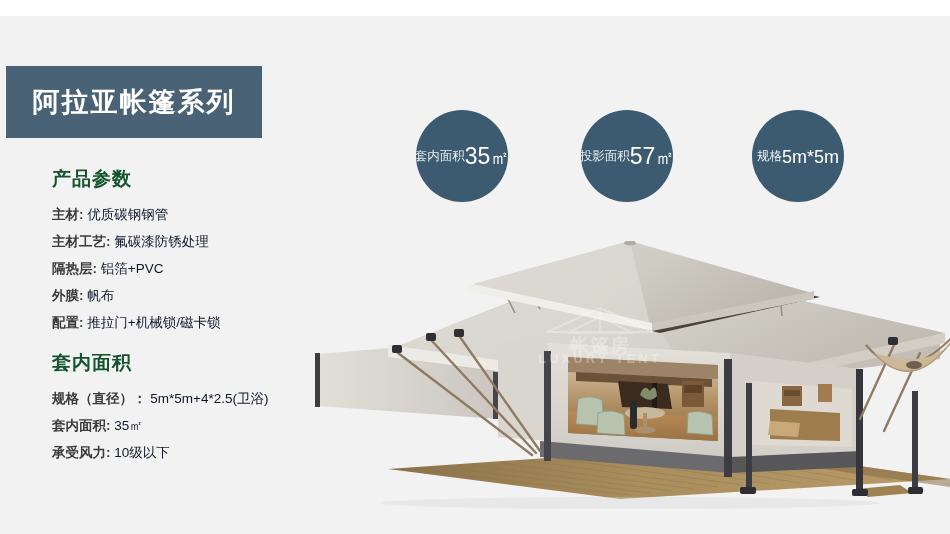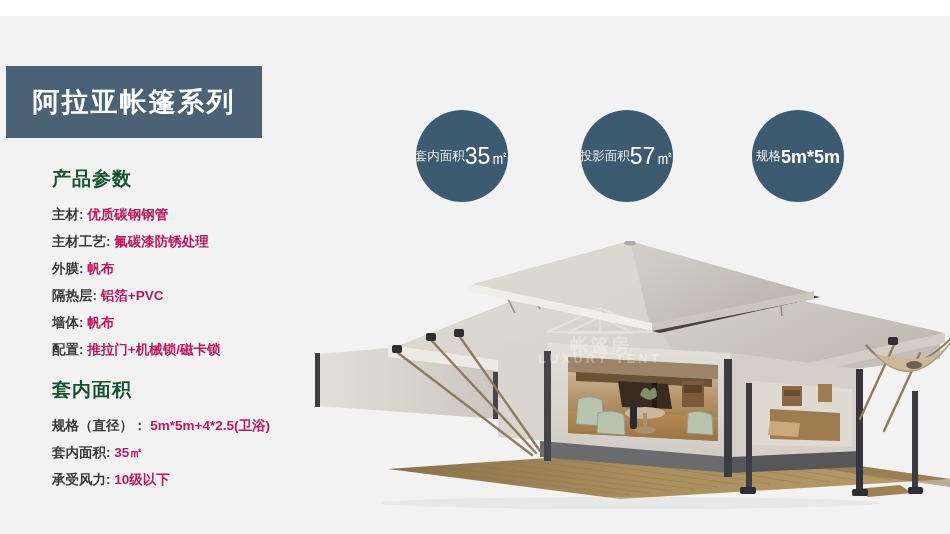--- a/index.html
+++ b/index.html
@@ -58,22 +58,22 @@
   .spec-row {
     font-size: 13.5px;
     line-height: 27px;
     white-space: nowrap;
   }
   .spec-label {
     color: #3a3a3a;
     font-weight: bold;
   }
   .spec-value {
-    color: #be185d;
-    font-weight: bold;
+    color: #0f172a;
+    font-weight: normal;
   }
   .group-gap { height: 14px; }
 
   
   .stat-circle {
     position: absolute;
     width: 92px;
     height: 92px;
     border-radius: 50%;
     background: #3d5b70;
@@ -89,21 +89,21 @@
     line-height: 15px;
     white-space: nowrap;
   }
   .stat-circle .stat-value {
     color: #ffffff;
     font-size: 23px;
     line-height: 28px;
     margin-top: 2px;
     white-space: nowrap;
   }
-  .stat-circle .stat-value.small { font-size: 18px; font-weight: bold; }
+  .stat-circle .stat-value.small { font-size: 18px; }
   .stat-circle .unit-sq { font-size: 0.82em; }
   #circle-0 { left: 416px; top: 94px; }
   #circle-1 { left: 581px; top: 94px; }
   #circle-2 { left: 752px; top: 94px; }
 
   
   #tent-illustration {
     position: absolute;
     left: 300px;
     top: 225px;
@@ -173,29 +173,25 @@
 
     <div class="spec-row">
       <span class="spec-label">主材:</span>
       <span class="spec-value">优质碳钢钢管</span>
     </div>
     <div class="spec-row">
       <span class="spec-label">主材工艺:</span>
       <span class="spec-value">氟碳漆防锈处理</span>
     </div>
     <div class="spec-row">
-      <span class="spec-label">外膜:</span>
-      <span class="spec-value">帆布</span>
-    </div>
-    <div class="spec-row">
       <span class="spec-label">隔热层:</span>
       <span class="spec-value">铝箔+PVC</span>
     </div>
     <div class="spec-row">
-      <span class="spec-label">墙体:</span>
+      <span class="spec-label">外膜:</span>
       <span class="spec-value">帆布</span>
     </div>
     <div class="spec-row">
       <span class="spec-label">配置:</span>
       <span class="spec-value">推拉门+机械锁/磁卡锁</span>
     </div>
 
     <div class="group-gap"></div>
 
     <div class="section-heading">套内面积</div>

